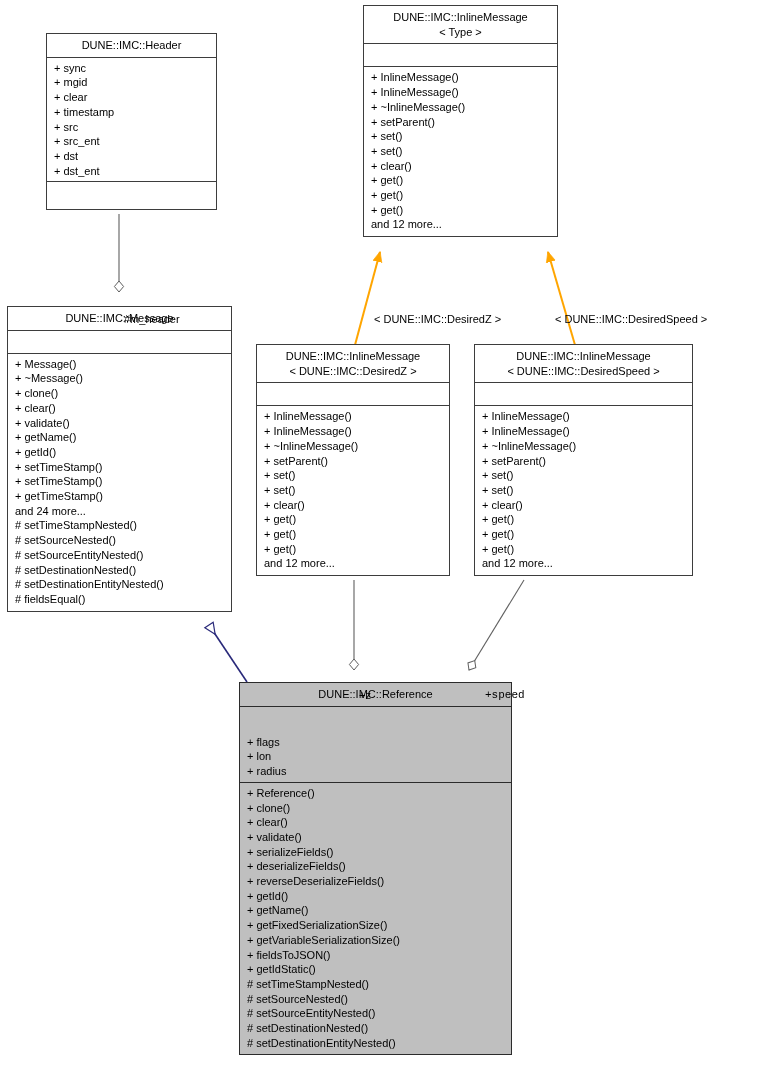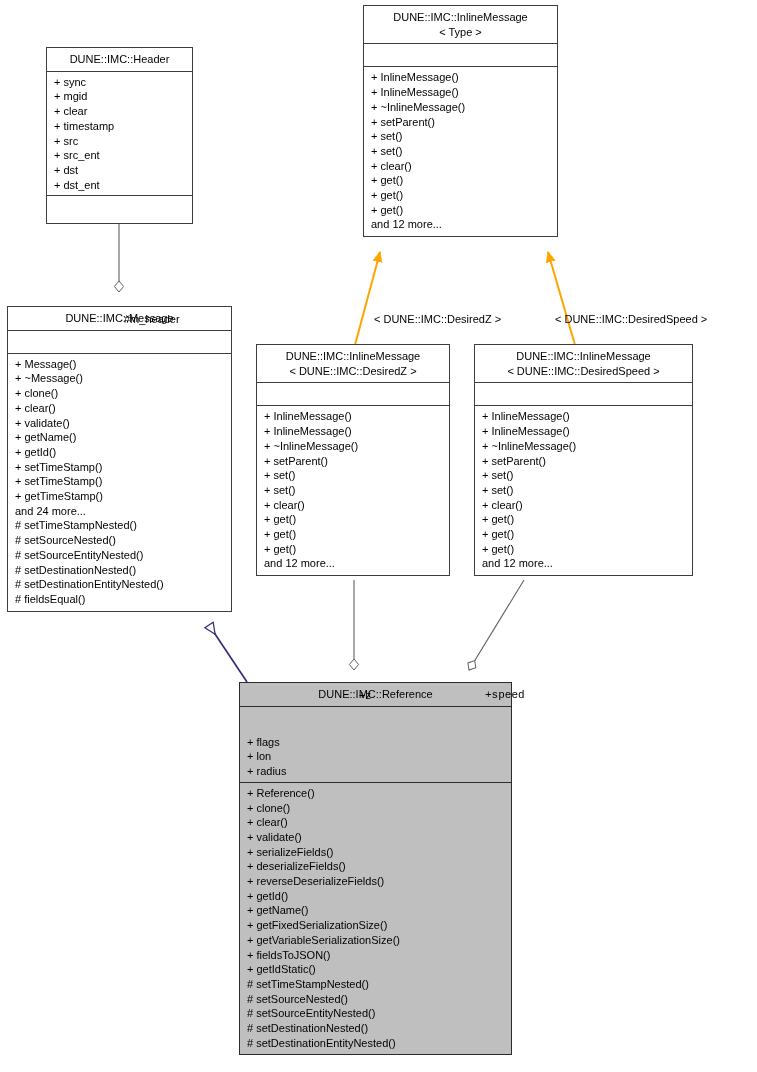--- a/index.html
+++ b/index.html
@@ -96,21 +96,21 @@
 
     <line x1="575" y1="345" x2="548" y2="252" stroke="#ffa500" stroke-width="2" marker-end="url(#filled-arrow)"></line>
 
     <line x1="247" y1="682" x2="209" y2="625" stroke="#2a2a7a" stroke-width="1.6" marker-end="url(#hollow-triangle)"></line>
 
     <line x1="354" y1="580" x2="354" y2="670" stroke="#606060" stroke-width="1.1" marker-end="url(#hollow-diamond)"></line>
 
     <line x1="524" y1="580" x2="469" y2="670" stroke="#606060" stroke-width="1.1" marker-end="url(#hollow-diamond)"></line>
   </svg>
 
-  <div class="uml-class" style="left:46px; top:47px; width:147px;">
+  <div class="uml-class" style="left:46px; top:33px; width:171px;">
     <div class="cls-title">DUNE::IMC::Header</div>
     <div class="cls-attrs">
       <div class="member">+ sync</div>
       <div class="member">+ mgid</div>
       <div class="member">+ clear</div>
       <div class="member">+ timestamp</div>
       <div class="member">+ src</div>
       <div class="member">+ src_ent</div>
       <div class="member">+ dst</div>
       <div class="member">+ dst_ent</div>

